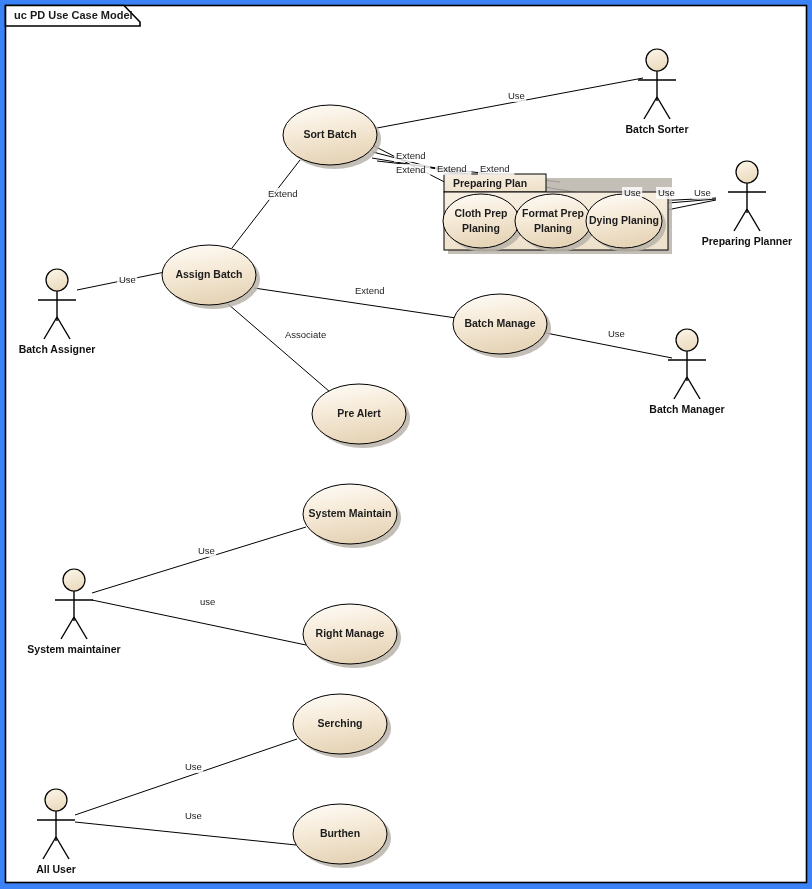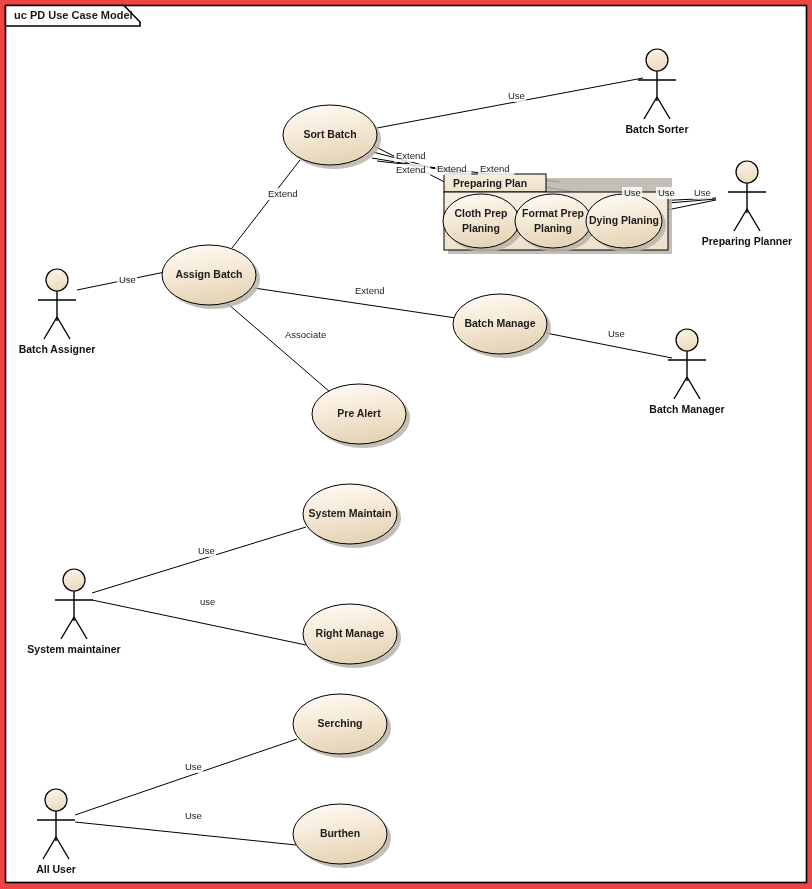--- a/index.html
+++ b/index.html
@@ -6,21 +6,21 @@
   html, body {
     margin: 0;
     padding: 0;
     background: #ffffff;
     font-family: "Liberation Sans", sans-serif;
   }
   #canvas {
     position: relative;
     width: 812px;
     height: 889px;
-    background: #ef4444;
+    background: #3b82f6;
     overflow: hidden;
   }
   #diagram-svg {
     position: absolute;
     left: 0;
     top: 0;
     width: 812px;
     height: 889px;
   }
   .frame-title-text {

